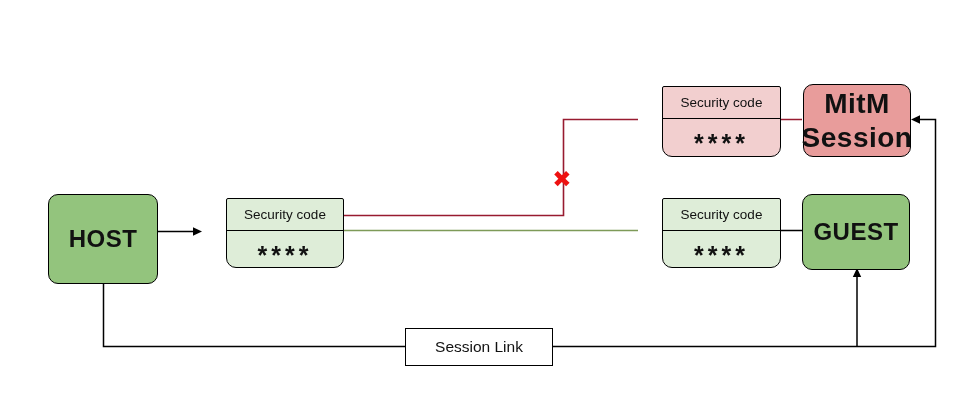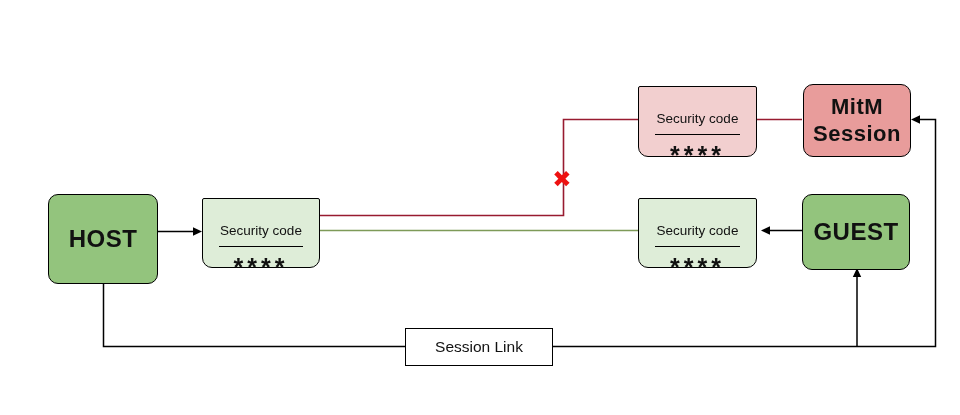--- a/index.html
+++ b/index.html
@@ -27,31 +27,32 @@
     border: 1.5px solid #000000;
     border-radius: 10px;
     font-weight: bold;
     font-size: 24px;
     text-align: center;
     letter-spacing: 0.5px;
   }
   .host  { left: 48px;  top: 194px; width: 110px; height: 90px; background: var(--actor-green); }
   .guest { left: 802px; top: 194px; width: 108px; height: 76px; background: var(--actor-green); }
   .mitm  { left: 803px; top: 84px;  width: 108px; height: 73px; background: var(--actor-pink);
-           font-size: 22px; line-height: 1.2; }
+           font-size: 28px; line-height: 1.2; }
   .mitm span { display: block; }
 
   .codebox {
     border: 1px solid #000000;
     border-radius: 2px 2px 10px 10px;
     display: flex;
     flex-direction: column;
     align-items: stretch;
     justify-content: flex-start;
-    padding: 16px;
+    padding: 0;
+    margin-left: 24px;
   }
   .code-green-bg { background: var(--code-green); }
   .code-pink-bg  { background: var(--code-pink); }
   .host-code     { left: 202px; top: 198px; width: 118px; height: 70px; }
   .attacker-code { left: 638px; top: 86px;  width: 119px; height: 71px; }
   .guest-code    { left: 638px; top: 198px; width: 119px; height: 70px; }
   .code-label {
     height: 31px;
     flex: 0 0 31px;
     display: flex;

